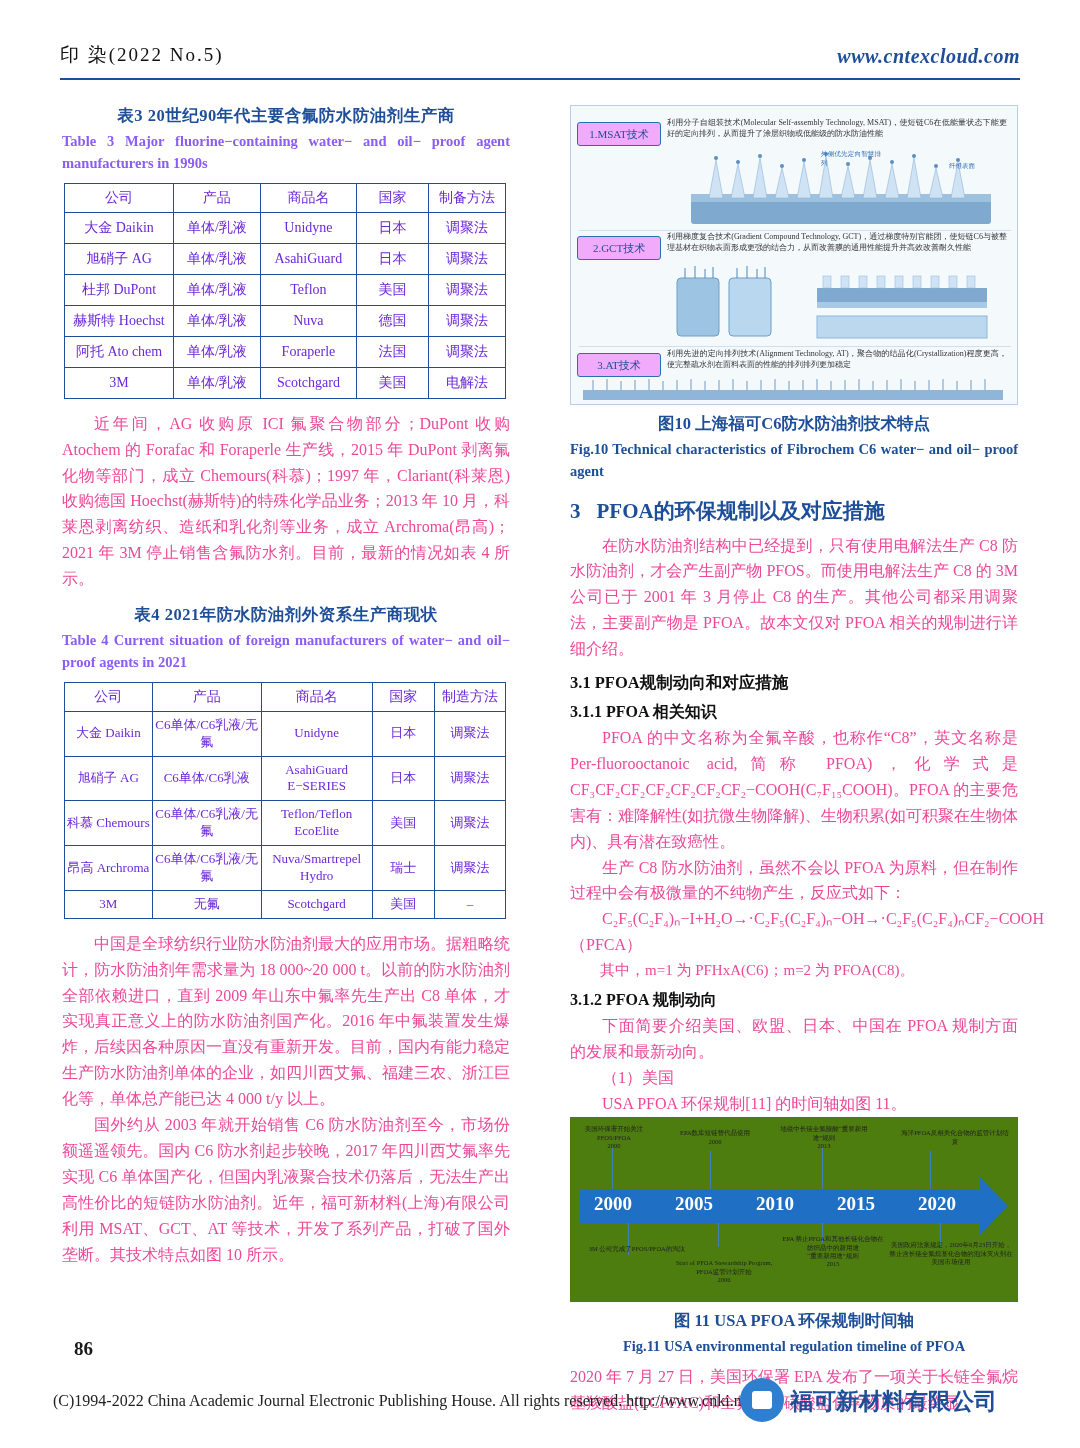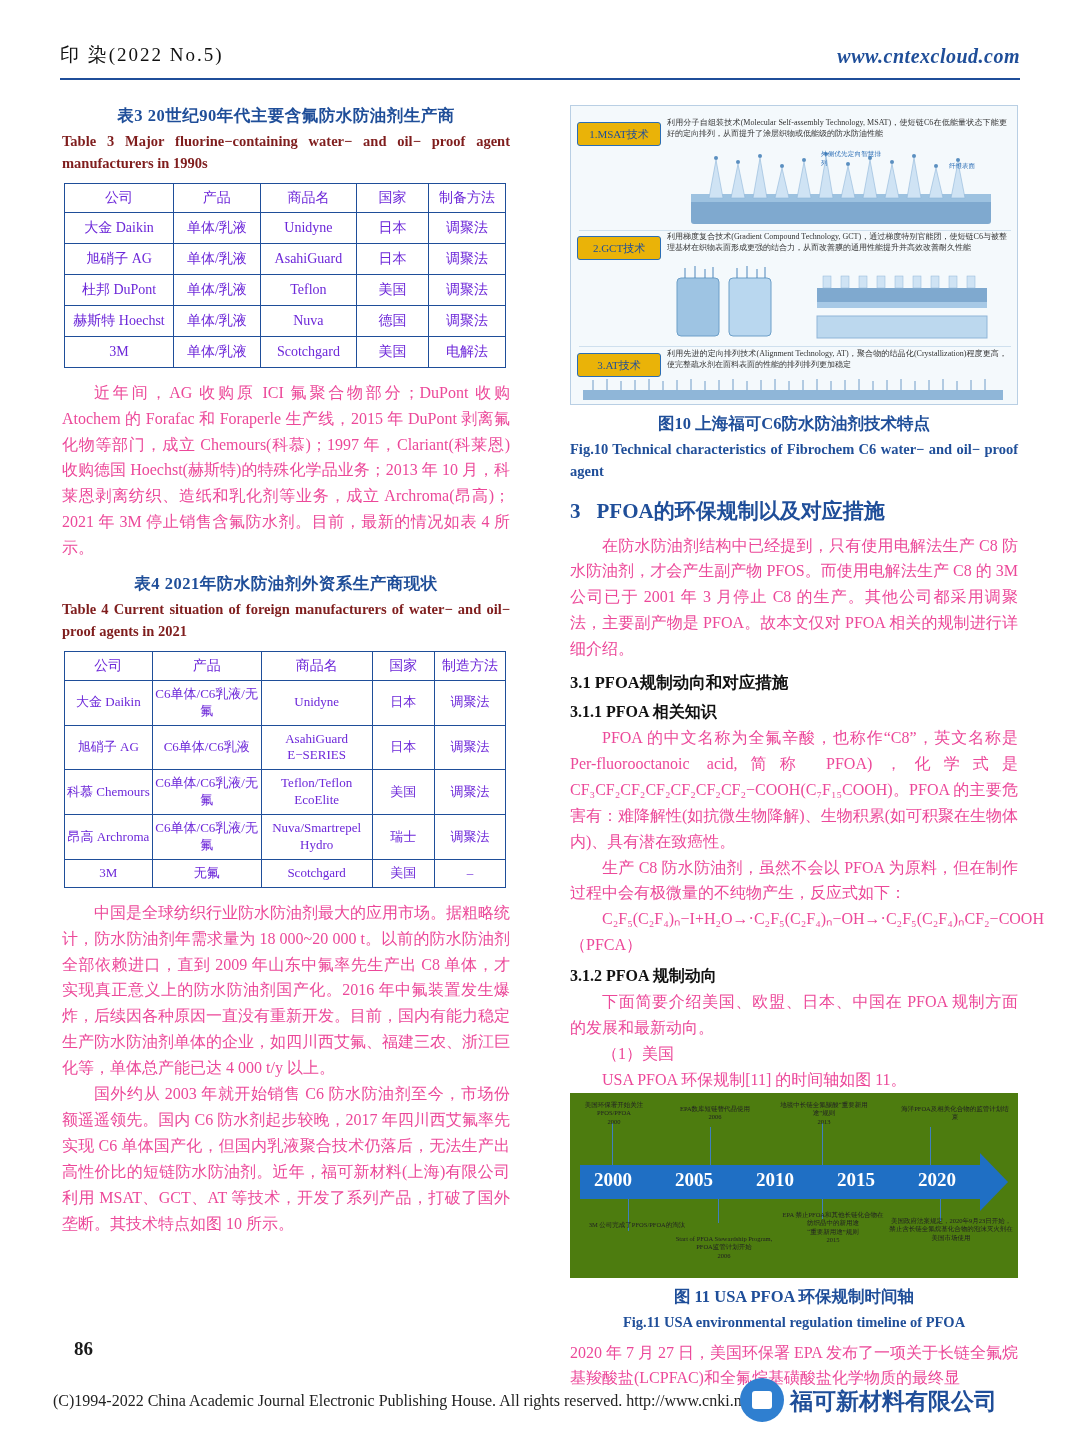--- a/index.html
+++ b/index.html
@@ -12,21 +12,21 @@
   .header .url{font-family:"Liberation Serif",serif;font-style:italic;font-weight:bold;font-size:20px;color:#1f4e99;letter-spacing:0.5px;}
   .rule{position:absolute;left:60px;top:78px;width:960px;height:2px;background:#1f4e99;}
 
   
   .col{position:absolute;top:105px;width:448px;}
   .col-left{left:62px;}
   .col-right{left:570px;}
 
   
   .tcap-cn{text-align:center;color:#1f4e99;font-weight:bold;font-size:16.5px;margin:0 0 4px 0;letter-spacing:0.5px;}
-  .tcap-en{text-align:justify;color:#7f1d1d;font-weight:bold;font-size:14.5px;line-height:1.5;margin:0 0 8px 0;}
+  .tcap-en{text-align:justify;color:#8b5cf6;font-weight:bold;font-size:14.5px;line-height:1.5;margin:0 0 8px 0;}
 
   table{border-collapse:collapse;width:442px;margin:0 0 12px 2px;color:#6d28d9;font-size:14px;}
   table td,table th{border:1px solid #1f4e99;text-align:center;padding:5px 2px;font-weight:normal;line-height:1.3;}
   table th{font-weight:normal;}
   table.t3 td{height:20px;}
   .cellsm{font-size:13px;}
 
   p.body{margin:0 0 0 0;font-size:16px;line-height:1.62;text-align:justify;text-indent:2em;color:#ec4899;}
   p.body.noind{text-indent:0;}
 
@@ -36,21 +36,21 @@
   h4.subsub{font-size:16px;color:#111;font-weight:bold;margin:8px 0 2px 0;}
   .formula{font-size:14px;line-height:1.6;margin:4px 0 0 0;text-indent:0;}
   .sub{vertical-align:sub;font-size:10px;}
 
   .figcap-cn{text-align:center;color:#1f4e99;font-weight:bold;font-size:16.5px;margin:8px 0 4px 0;}
   .figcap-en{color:#1f4e99;font-weight:bold;font-size:14.5px;line-height:1.5;text-align:justify;margin:0 0 6px 0;}
   .figcap-en.center{text-align:center;}
 
   
   .fig10{width:448px;height:300px;border:1px solid #b9cfe4;background:#f4f9fc;position:relative;box-sizing:border-box;}
-  .tagbox{position:absolute;left:6px;width:82px;height:22px;border:1px solid #2a6db5;border-radius:3px;background:#eab308;color:#1f4e99;font-size:11px;line-height:22px;text-align:center;}
+  .tagbox{position:absolute;left:6px;width:82px;height:22px;border:1px solid #2a6db5;border-radius:3px;background:#f0abfc;color:#1f4e99;font-size:11px;line-height:22px;text-align:center;}
   .ftext{position:absolute;font-size:8px;color:#333;line-height:1.35;text-align:justify;}
   .fimg{position:absolute;border-radius:3px;}
   .sep{position:absolute;left:8px;width:432px;height:1px;background:#cfe0ee;}
 
   
   .fig11{width:448px;height:185px;position:relative;background:#4d7c0f;}
   .arrowbar{position:absolute;left:10px;top:72px;width:400px;height:34px;background:#1f6fc4;}
   .arrowhead{position:absolute;left:410px;top:60px;width:0;height:0;border-top:29px solid transparent;border-bottom:29px solid transparent;border-left:28px solid #1f6fc4;}
   .yr{position:absolute;top:76px;color:#fff;font-size:19px;font-weight:bold;font-family:"Liberation Serif",serif;}
   .tl-note{position:absolute;font-size:6.5px;color:#222;line-height:1.3;text-align:center;}
@@ -107,20 +107,27 @@
         <td>单体/乳液</td>
         <td>Teflon</td>
         <td>美国</td>
         <td>调聚法</td>
       </tr>
       <tr>
         <td>赫斯特 Hoechst</td>
         <td>单体/乳液</td>
         <td>Nuva</td>
         <td>德国</td>
+        <td>调聚法</td>
+      </tr>
+      <tr>
+        <td>阿托 Ato chem</td>
+        <td>单体/乳液</td>
+        <td>Foraperle</td>
+        <td>法国</td>
         <td>调聚法</td>
       </tr>
       <tr>
         <td>3M</td>
         <td>单体/乳液</td>
         <td>Scotchgard</td>
         <td>美国</td>
         <td>电解法</td>
       </tr>
     </tbody>
@@ -300,20 +307,21 @@
       <span class="num">3</span><span>PFOA的环保规制以及对应措施</span>
     </h2>
 
     <p class="body">在防水防油剂结构中已经提到，只有使用电解法生产 C8 防水防油剂，才会产生副产物 PFOS。而使用电解法生产 C8 的 3M 公司已于 2001 年 3 月停止 C8 的生产。其他公司都采用调聚法，主要副产物是 PFOA。故本文仅对 PFOA 相关的规制进行详细介绍。</p>
 
     <h3 class="sub">3.1   PFOA规制动向和对应措施</h3>
     <h4 class="subsub">3.1.1   PFOA 相关知识</h4>
     <p class="body">PFOA 的中文名称为全氟辛酸，也称作“C8”，英文名称是 Per-fluorooctanoic acid,简称 PFOA)，化学式是 CF₃CF₂CF₂CF₂CF₂CF₂CF₂−COOH(C₇F₁₅COOH)。PFOA 的主要危害有：难降解性(如抗微生物降解)、生物积累(如可积聚在生物体内)、具有潜在致癌性。</p>
     <p class="body">生产 C8 防水防油剂，虽然不会以 PFOA 为原料，但在制作过程中会有极微量的不纯物产生，反应式如下：</p>
     <p class="body formula">C₂F₅(C₂F₄)ₙ−I+H₂O→·C₂F₅(C₂F₄)ₙ−OH→·C₂F₅(C₂F₄)ₙCF₂−COOH（PFCA）</p>
+    <p class="body" style="text-indent:2em;font-size:15px">其中，m=1 为 PFHxA(C6)；m=2 为 PFOA(C8)。</p>
 
     <h4 class="subsub">3.1.2   PFOA 规制动向</h4>
     <p class="body">下面简要介绍美国、欧盟、日本、中国在 PFOA 规制方面的发展和最新动向。</p>
     <p class="body">（1）美国</p>
     <p class="body">USA PFOA 环保规制[11] 的时间轴如图 11。</p>
 
     <div class="fig11">
       <div class="arrowbar"></div>
       <div class="arrowhead"></div>
 

